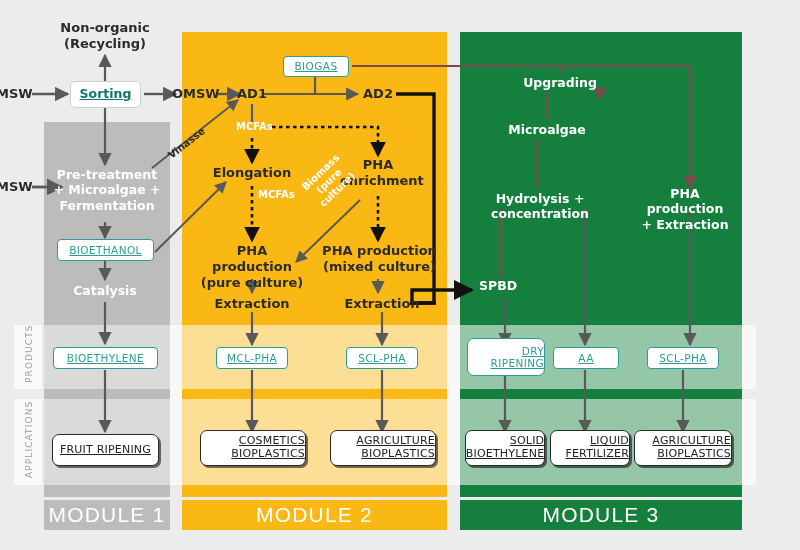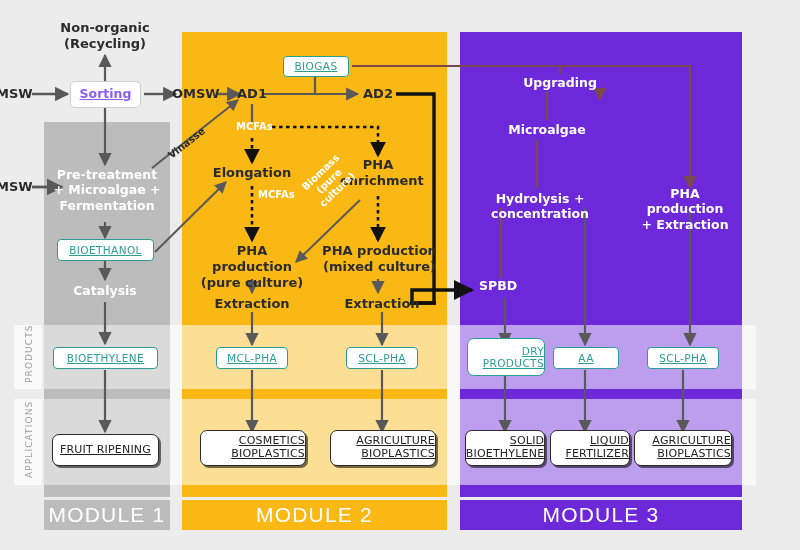--- a/index.html
+++ b/index.html
@@ -10,21 +10,21 @@
     overflow:hidden;
     position:relative;
   }
   #stage{position:absolute;left:0;top:0;width:800px;height:550px;}
   .abs{position:absolute;box-sizing:border-box;}
 
   
   .col{position:absolute;}
   .m1{background:#bcbcbc;}
   .m2{background:#f9b813;}
-  .m3{background:#6d28d9;}
+  .m3{background:#15803d;}
 
   
   .band-light-m1{background:rgba(255,255,255,.45);}
   .band-light-m2{background:rgba(255,255,255,.55);}
   .band-light-m3{background:rgba(255,255,255,.55);}
 
   
   .sidepanel{
     position:absolute;background:#fafafa;
   }
@@ -58,21 +58,21 @@
     justify-content:center;text-align:right;line-height:1.18;
     box-sizing:border-box;
     text-decoration:underline;
   }
   .box.prod{
     border:1.6px solid #2a9d96;border-radius:4px;
     color:#2a9d96;font-size:10.5px;letter-spacing:.4px;
   }
   .box.white-plain{
     border:1.4px solid #cfcfcf;border-radius:5px;
-    color:#8b5cf6;font-size:12.5px;font-weight:bold;
+    color:#0f766e;font-size:12.5px;font-weight:bold;
   }
   .box.app{
     border:1.6px solid #2b2b2b;border-radius:7px;
     color:#222;font-size:11px;letter-spacing:.2px;
     box-shadow:2px 2px 0 rgba(0,0,0,.55);
   }
 
   
   svg.wires{position:absolute;left:0;top:0;width:800px;height:550px;overflow:visible;pointer-events:none;}
 
@@ -261,21 +261,21 @@
   <div class="node rot" style="left:288px;top:196px;width:80px;color:#ffffff;font-size:10px;font-weight:bold;transform:rotate(-44deg);transform-origin:0 0;text-align:center;">Biomass (pure
 culture)</div>
 
   <div class="node white" style="left:510px;top:75px;width:100px;">Upgrading</div>
   <div class="node white" style="left:497px;top:122px;width:100px;">Microalgae</div>
   <div class="node white" style="left:464px;top:191px;width:152px;">Hydrolysis + concentration</div>
   <div class="node white" style="left:632px;top:186px;width:106px;">PHA production
 + Extraction</div>
   <div class="node white" style="left:479px;top:278px;width:48px;text-align:left;">SPBD</div>
   <div class="box prod" style="left:467px;top:338px;width:78px;height:38px;border-radius:7px;">DRY
-PRODUCTS</div>
+RIPENING</div>
   <div class="box prod" style="left:553px;top:347px;width:66px;height:22px;">AA</div>
   <div class="box prod" style="left:647px;top:347px;width:72px;height:22px;">SCL-PHA</div>
   <div class="box app" style="left:465px;top:430px;width:80px;height:36px;">SOLID
 BIOETHYLENE</div>
   <div class="box app" style="left:550px;top:430px;width:80px;height:36px;">LIQUID
 FERTILIZER</div>
   <div class="box app" style="left:634px;top:430px;width:98px;height:36px;">AGRICULTURE
 BIOPLASTICS</div>
 
   <div class="modbar m1" style="left:44px;top:500px;width:126px;height:30px;">

